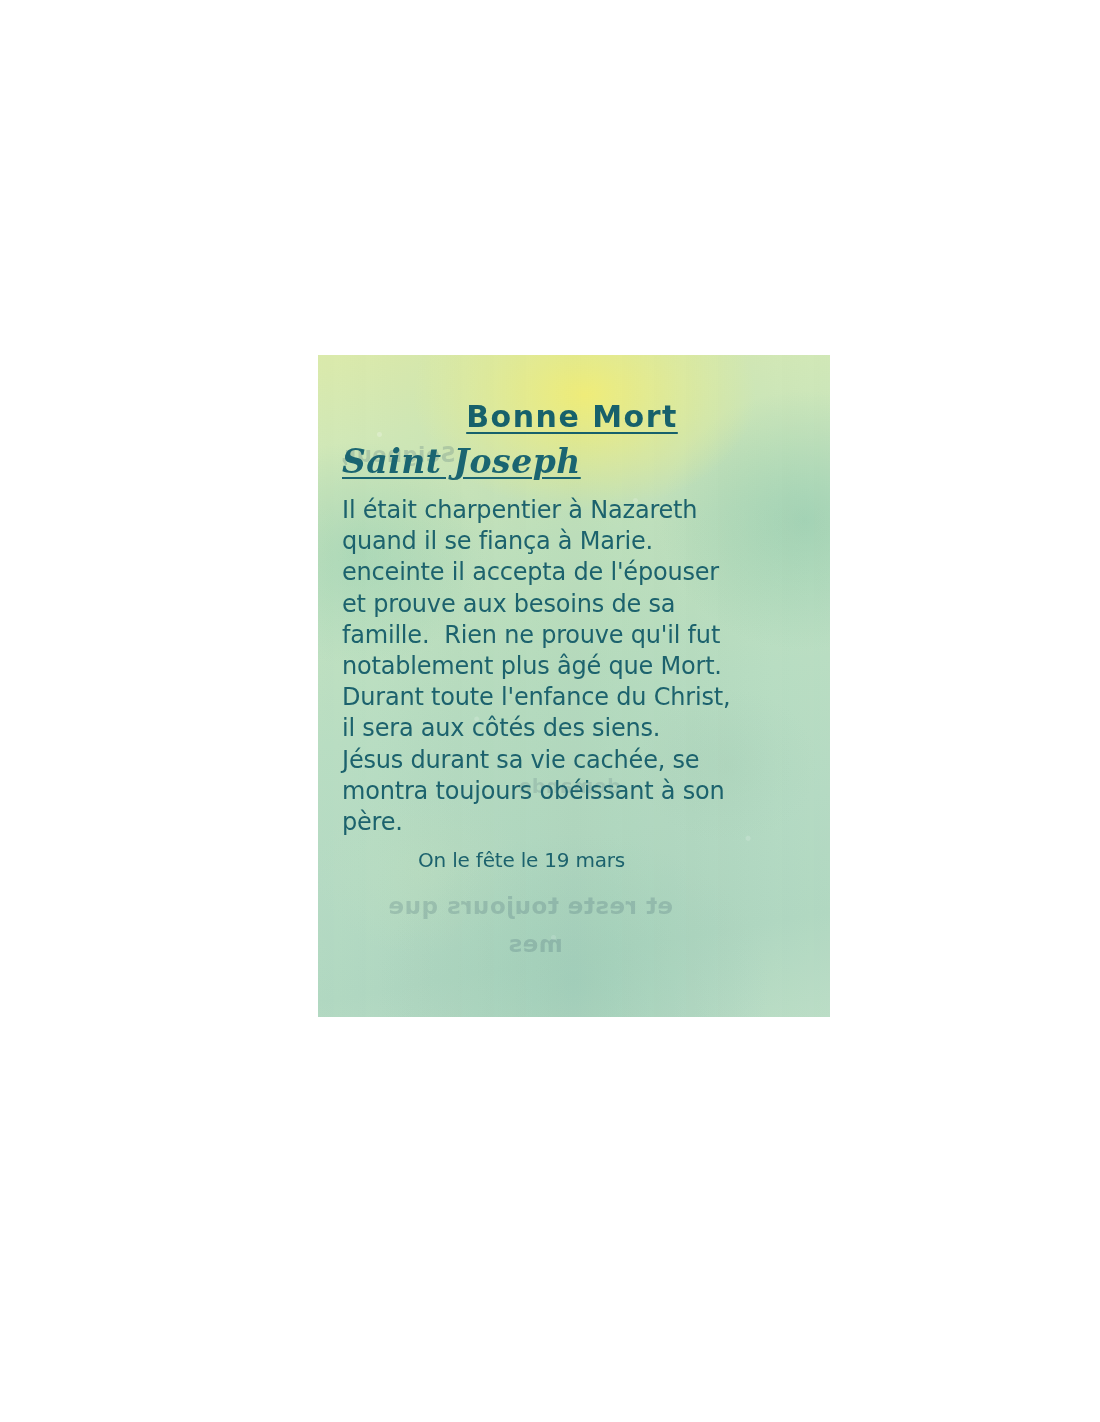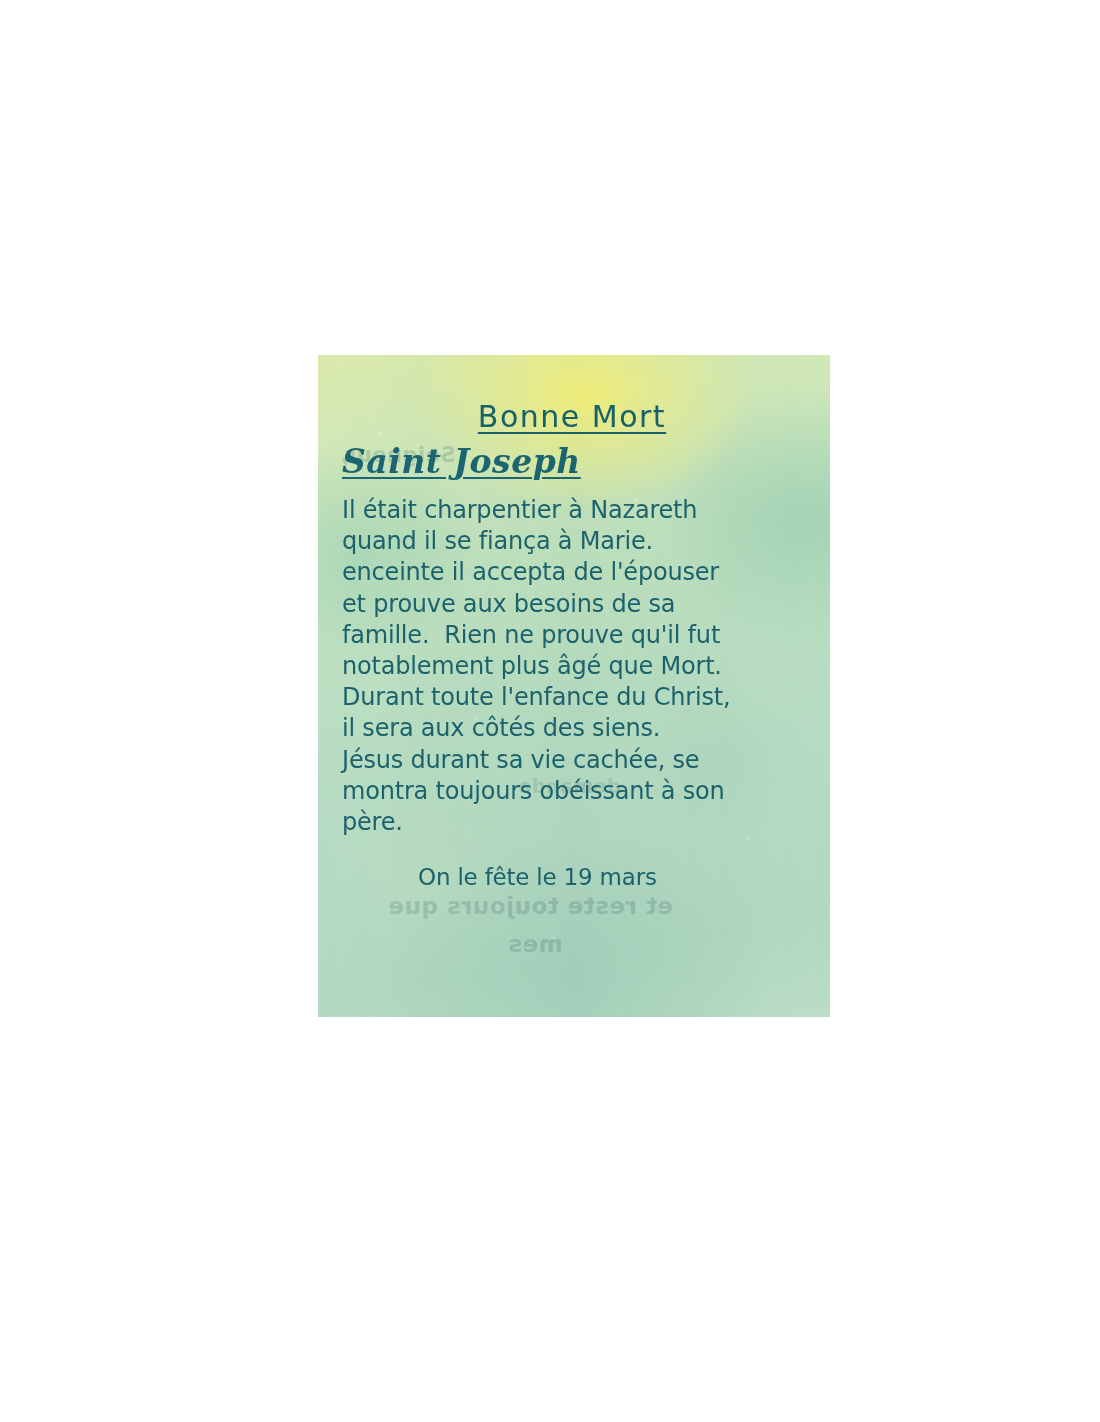--- a/index.html
+++ b/index.html
@@ -71,21 +71,21 @@
   .content {
     position: relative;
     z-index: 3;
     padding: 44px 26px 20px 22px;
     color: #1d6169;
   }
 
   .title {
     text-align: center;
     font-family: "DejaVu Sans", sans-serif;
-    font-weight: 400;
+    font-weight: 700;
     font-size: 30px;
     letter-spacing: 1.5px;
     color: #17616b;
     text-decoration: underline;
     text-underline-offset: 5px;
     text-decoration-thickness: 2px;
     margin: 0 0 8px 0;
   }
 
   .subtitle {
@@ -106,23 +106,23 @@
     font-size: 24px;
     line-height: 1.30;
     color: #1c626d;
     margin: 0 0 0 2px;
     letter-spacing: -0.2px;
   }
   .body-text .line { display: block; white-space: pre; }
 
   .feast {
     font-family: "DejaVu Sans", sans-serif;
-    font-size: 23px;
+    font-size: 20px;
     color: #1c626d;
-    margin: 26px 0 0 0;
+    margin: 10px 0 0 0;
     padding-left: 78px;
     letter-spacing: -0.2px;
   }
 </style>
 </head>
 <body>
 
 <div class="card">
 
   <span class="bleed bleed-1">Seigneur,</span>

